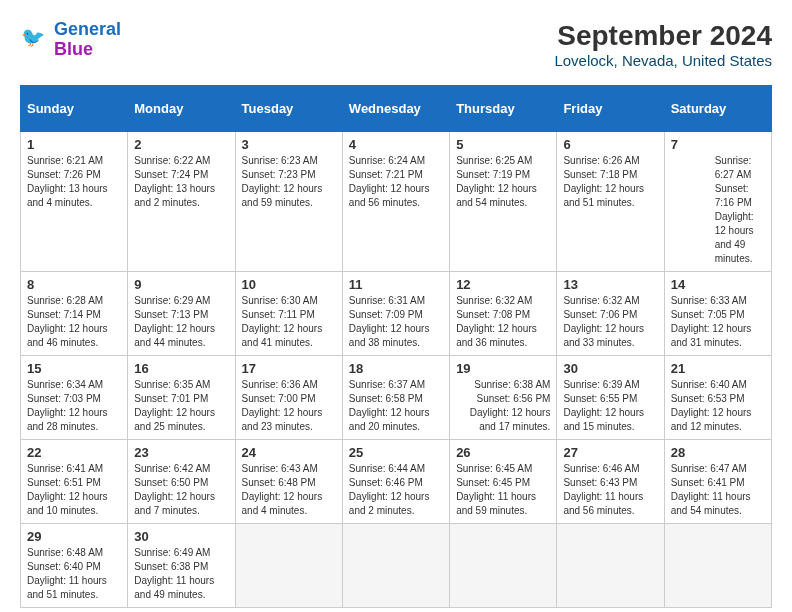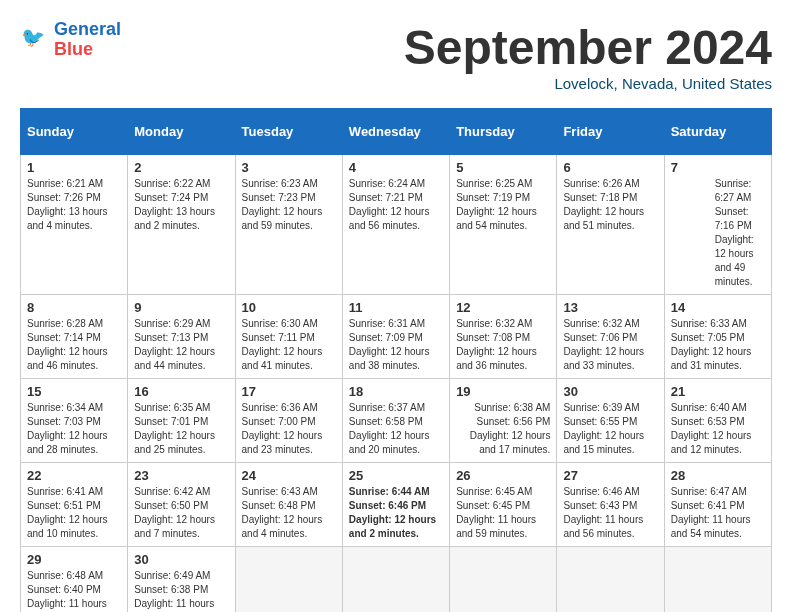--- a/index.html
+++ b/index.html
@@ -31,21 +31,21 @@
       color: #1a6dbf;
     }
     .logo-bird {
       width: 30px;
       height: 30px;
     }
     .title-area {
       text-align: right;
     }
     .month-title {
-      font-size: 48px;
+      font-size: 28px;
       font-weight: bold;
       color: #333;
     }
     .location-title {
       font-size: 15px;
       color: #0c4a6e;
     }
     table {
       width: 100%;
       border-collapse: collapse;
@@ -88,21 +88,21 @@
 
 <div class="header-area">
   <div class="logo">
     <div>
       <svg class="logo-bird" viewBox="0 0 40 40" xmlns="http://www.w3.org/2000/svg">
         <text x="2" y="28" font-size="26" fill="#1a6dbf">🐦</text>
       </svg>
     </div>
     <div class="logo-text">
       <div><span>General</span></div>
-      <div><span style="color:#ef4444;">Blue</span></div>
+      <div><span style="color:#a21caf;">Blue</span></div>
     </div>
   </div>
   <div class="title-area">
     <div class="month-title">September 2024</div>
     <div class="location-title">Lovelock, Nevada, United States</div>
   </div>
 </div>
 
 <table>
   <thead>
@@ -287,21 +287,21 @@
         </td>
         <td>
           <span class="day-num">24</span>
           <div class="day-info" style="white-space: pre-line;">Sunrise: 6:43 AM
 Sunset: 6:48 PM
 Daylight: 12 hours
 and 4 minutes.</div>
         </td>
         <td>
           <span class="day-num">25</span>
-          <div class="day-info" style="white-space: pre-line; font-weight: bold;">Sunrise: 6:44 AM
+          <div class="day-info" style="white-space: pre-line;">Sunrise: 6:44 AM
 Sunset: 6:46 PM
 Daylight: 12 hours
 and 2 minutes.</div>
         </td>
         <td>
           <span class="day-num">26</span>
           <div class="day-info" style="white-space: pre-line;">Sunrise: 6:45 AM
 Sunset: 6:45 PM
 Daylight: 11 hours
 and 59 minutes.</div>

